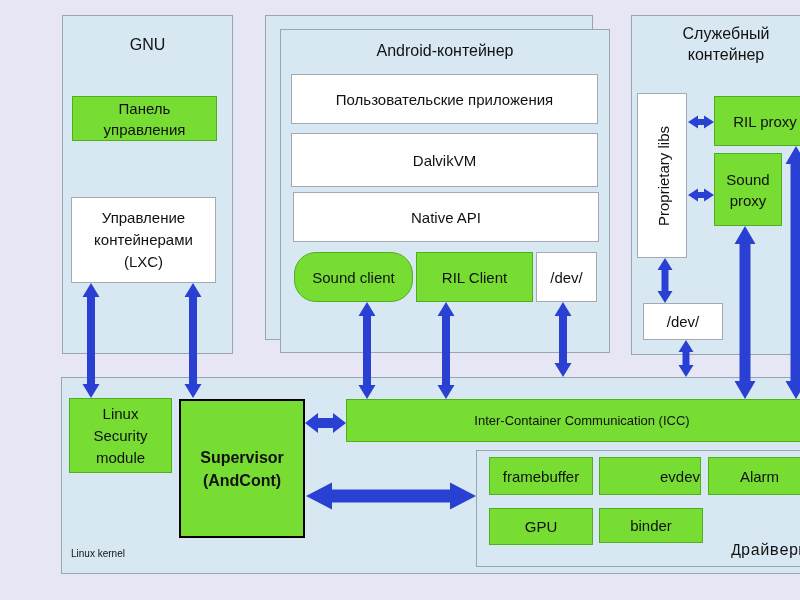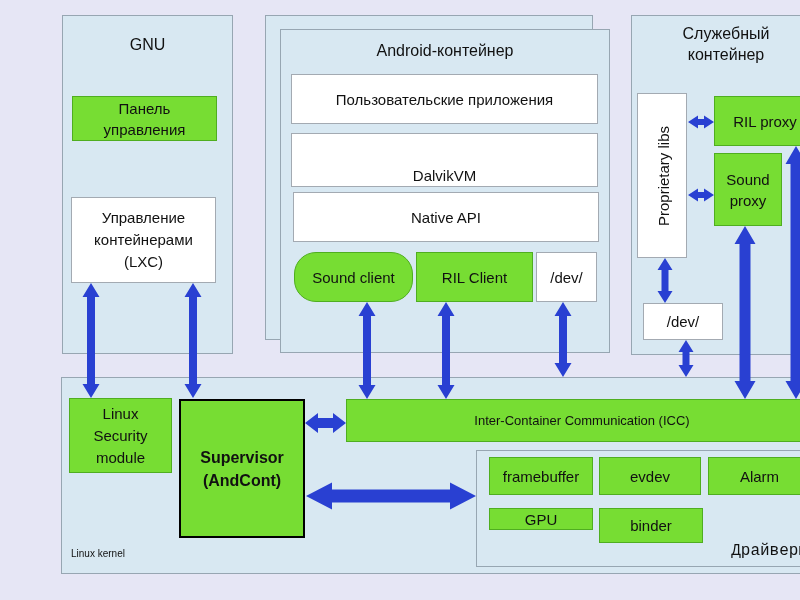--- a/index.html
+++ b/index.html
@@ -63,21 +63,21 @@
     <span style="width:122px;">Управление контейнерами (LXC)</span>
   </div>
 
   <div class="abs container" style="left:217px;top:15px;width:328px;height:325px;"></div>
   <div class="abs container" style="left:232px;top:29px;width:330px;height:324px;">
     <div class="ctitle" style="top:10px;">Android-контейнер</div>
   </div>
   <div class="abs box white" style="left:243px;top:74px;width:307px;height:50px;">
     <span>Пользовательские приложения</span>
   </div>
-  <div class="abs box white" style="left:243px;top:133px;width:307px;height:54px;align-items:flex-end;">
+  <div class="abs box white" style="left:243px;top:133px;width:307px;height:54px;">
     <span>DalvikVM</span>
   </div>
   <div class="abs box white" style="left:245px;top:192px;width:306px;height:50px;">
     <span>Native API</span>
   </div>
   <div class="abs box green" style="left:246px;top:252px;width:119px;height:50px;border-radius:22px;">
     <span>Sound client</span>
   </div>
   <div class="abs box green" style="left:368px;top:252px;width:117px;height:50px;">
     <span>RIL Client</span>
@@ -113,27 +113,27 @@
   <div class="abs box green" style="left:298px;top:399px;width:472px;height:43px;font-size:13px;">
     <span>Inter-Container Communication (ICC)</span>
   </div>
 
   <div class="abs container" style="left:428px;top:450px;width:341px;height:117px;">
     <div style="position:absolute;right:8px;bottom:6px;font-size:16px;font-family:Liberation Mono, monospace;">Драйверы</div>
   </div>
   <div class="abs box green" style="left:441px;top:457px;width:104px;height:38px;">
     <span>framebuffer</span>
   </div>
-  <div class="abs box green" style="left:551px;top:457px;width:102px;height:38px;">
+  <div class="abs box green" style="left:551px;top:457px;width:102px;height:38px;justify-content:flex-end;">
     <span>evdev</span>
   </div>
   <div class="abs box green" style="left:660px;top:457px;width:103px;height:38px;">
     <span>Alarm</span>
   </div>
-  <div class="abs box green" style="left:441px;top:508px;width:104px;height:22px;">
+  <div class="abs box green" style="left:441px;top:508px;width:104px;height:37px;">
     <span>GPU</span>
   </div>
   <div class="abs box green" style="left:551px;top:508px;width:104px;height:35px;">
     <span>binder</span>
   </div>
 
   <svg class="overlay" width="800" height="600" viewBox="0 0 800 600">
       <path d="M43 283L34.5 297L39 297L39 384L34.5 384L43 398L51.5 384L47 384L47 297L51.5 297Z" fill="#2940d2"></path>
       <path d="M145 283L136.5 297L141 297L141 384L136.5 384L145 398L153.5 384L149 384L149 297L153.5 297Z" fill="#2940d2"></path>
       <path d="M319 302L310.5 316L315 316L315 385L310.5 385L319 399L327.5 385L323 385L323 316L327.5 316Z" fill="#2940d2"></path>

